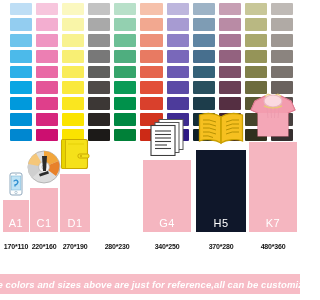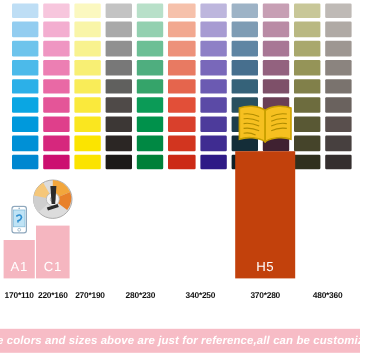--- a/index.html
+++ b/index.html
@@ -401,41 +401,84 @@
             <path d="M5 28 A16 16 0 0 1 1.2 14 L17 17 Z" fill="#cfcfcf"></path>
             <circle cx="17" cy="17" r="5.4" fill="#f4f4f4" stroke="#b4b4b4" stroke-width=".7"></circle>
             <circle cx="17" cy="17" r="2.1" fill="#ffffff" stroke="#a0a0a0" stroke-width=".6"></circle>
             <path d="M15 6 l5 0 l-1 15 l-3 0 Z" fill="#2b2b2b"></path>
             <path d="M12 24 l9 -3 l1 2.5 l-9 3 Z" fill="#2b2b2b"></path>
           </svg></div>
         <span class="bar-label" style="color: rgb(255, 255, 255);">C1</span>
       </div>
     </div>
     <div class="size-label" style="left: 20px; width: 48px;">220*160</div>
+    <div class="bar-col" style="left: 60px; width: 30px;">
+      <div class="bar" style="height: 58px; background: rgb(245, 182, 192);">
+        <div class="art"><svg width="30" height="32" viewBox="0 0 30 32" xmlns="http://www.w3.org/2000/svg">
+            <rect x="1.5" y="1.5" width="26" height="29" rx="2" fill="#f5e11a" stroke="#c9a800" stroke-width="1.1"></rect>
+            <rect x="1.5" y="1.5" width="4" height="29" rx="1" fill="#e8d400" stroke="#c9a800" stroke-width=".8"></rect>
+            <rect x="18" y="16" width="11" height="4" rx="1.6" fill="#f5e11a" stroke="#c9a800" stroke-width="1"></rect>
+            <circle cx="21" cy="18" r="1" fill="#c9a800"></circle>
+            <line x1="8" y1="6" x2="24" y2="6" stroke="#e0cb00" stroke-width=".7"></line>
+          </svg></div>
+        <span class="bar-label" style="color: rgb(255, 255, 255);">D1</span>
+      </div>
+    </div>
     <div class="size-label" style="left: 51px; width: 48px;">270*190</div>
     <div class="size-label" style="left: 93px; width: 48px;">280*230</div>
+    <div class="bar-col" style="left: 143px; width: 48px;">
+      <div class="bar" style="height: 72px; background: rgb(245, 182, 192);">
+        <div class="art"><svg width="36" height="38" viewBox="0 0 36 38" xmlns="http://www.w3.org/2000/svg">
+            <rect x="10" y="1.5" width="24" height="30" fill="#ffffff" stroke="#555555" stroke-width="1"></rect>
+            <rect x="6" y="4.5" width="24" height="30" fill="#ffffff" stroke="#555555" stroke-width="1"></rect>
+            <rect x="2" y="7.5" width="24" height="30" fill="#ffffff" stroke="#3d3d3d" stroke-width="1.1"></rect>
+            <line x1="6" y1="13" x2="22" y2="13" stroke="#3d3d3d" stroke-width="1.1"></line>
+            <line x1="6" y1="16.5" x2="22" y2="16.5" stroke="#3d3d3d" stroke-width="1.1"></line>
+            <line x1="6" y1="20" x2="22" y2="20" stroke="#3d3d3d" stroke-width="1.1"></line>
+            <line x1="6" y1="23.5" x2="22" y2="23.5" stroke="#3d3d3d" stroke-width="1.1"></line>
+            <line x1="6" y1="27" x2="18" y2="27" stroke="#3d3d3d" stroke-width="1.1"></line>
+            <line x1="6" y1="30.5" x2="22" y2="30.5" stroke="#3d3d3d" stroke-width="1.1"></line>
+          </svg></div>
+        <span class="bar-label" style="color: rgb(255, 255, 255);">G4</span>
+      </div>
+    </div>
     <div class="size-label" style="left: 143px; width: 48px;">340*250</div>
     <div class="bar-col" style="left: 196px; width: 50px;">
-      <div class="bar" style="height: 106px; background: #c2410c;">
+      <div class="bar" style="height: 82px; background: #0f172a;">
         <div class="art"><svg width="48" height="34" viewBox="0 0 48 34" xmlns="http://www.w3.org/2000/svg">
             <path d="M24 5 C18 0.5 8 1 2.5 3 L2.5 29 C8 27 18 27 24 31 Z" fill="#f6c020" stroke="#caa000" stroke-width="1.3"></path>
             <path d="M24 5 C30 0.5 40 1 45.5 3 L45.5 29 C40 27 30 27 24 31 Z" fill="#f6c020" stroke="#caa000" stroke-width="1.3"></path>
             <line x1="24" y1="5" x2="24" y2="31" stroke="#caa000" stroke-width="1.1"></line>
             <path d="M6 8 q6 -1 13 2" stroke="#b08c00" stroke-width=".9" fill="none"></path>
             <path d="M6 12 q6 -1 13 2" stroke="#b08c00" stroke-width=".9" fill="none"></path>
             <path d="M6 16 q6 -1 13 2" stroke="#b08c00" stroke-width=".9" fill="none"></path>
             <path d="M6 20 q6 -1 13 2" stroke="#b08c00" stroke-width=".9" fill="none"></path>
             <path d="M6 24 q5 -1 10 1.5" stroke="#b08c00" stroke-width=".9" fill="none"></path>
             <path d="M29 10 q6 -3 13 -2" stroke="#b08c00" stroke-width=".9" fill="none"></path>
             <path d="M29 14 q6 -3 13 -2" stroke="#b08c00" stroke-width=".9" fill="none"></path>
             <path d="M29 18 q6 -3 13 -2" stroke="#b08c00" stroke-width=".9" fill="none"></path>
             <path d="M29 22 q6 -3 13 -2" stroke="#b08c00" stroke-width=".9" fill="none"></path>
           </svg></div>
         <span class="bar-label" style="color: rgb(255, 255, 255);">H5</span>
       </div>
     </div>
     <div class="size-label" style="left: 197px; width: 48px;">370*280</div>
+    <div class="bar-col" style="left: 249px; width: 48px;">
+      <div class="bar" style="height: 90px; background: rgb(245, 182, 192);">
+        <div class="art"><svg width="52" height="46" viewBox="0 0 52 46" xmlns="http://www.w3.org/2000/svg">
+            <path d="M18 4 L26 9 L34 4 L44 9 L48 18 L41 21 L41 44 L11 44 L11 21 L4 18 L8 9 Z" fill="#f39cae" stroke="#e07c92" stroke-width="1.1"></path>
+            <path d="M11 21 L41 21 L41 44 L11 44 Z" fill="#f4a7b7"></path>
+            <path d="M18 4 L26 12 L34 4 L31 2 L26 4 L21 2 Z" fill="#fce9b8" stroke="#e8c878" stroke-width="1"></path>
+            <ellipse cx="26" cy="9" rx="9" ry="6" fill="#fbd9e0" stroke="#eab6c3" stroke-width="1.1"></ellipse>
+            <path d="M17 14 q9 4 18 0" stroke="#e8c878" stroke-width="1.4" fill="none"></path>
+            <path d="M20 16 l1 10 M24 16 l.5 10 M28 16 l-.5 10 M32 16 l-1 10" stroke="#eb9bad" stroke-width=".8" fill="none"></path>
+            <path d="M8 9 L4 18 L11 21" fill="#f39cae" stroke="#e07c92" stroke-width="1"></path>
+            <path d="M44 9 L48 18 L41 21" fill="#f39cae" stroke="#e07c92" stroke-width="1"></path>
+          </svg></div>
+        <span class="bar-label" style="color: rgb(255, 255, 255);">K7</span>
+      </div>
+    </div>
     <div class="size-label" style="left: 249px; width: 48px;">480*360</div>
   </div>
 
 <div id="note">
   <span id="note-text">The colors and sizes above are just for reference,all can be customized</span>
 </div>
 
 </body></html>

